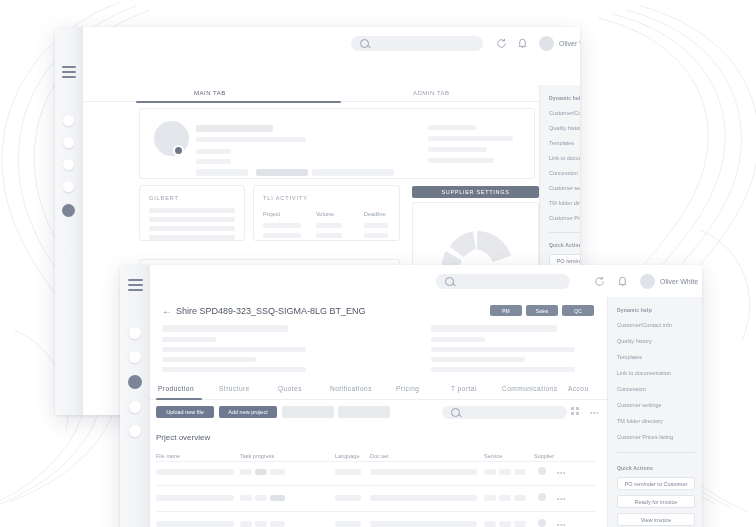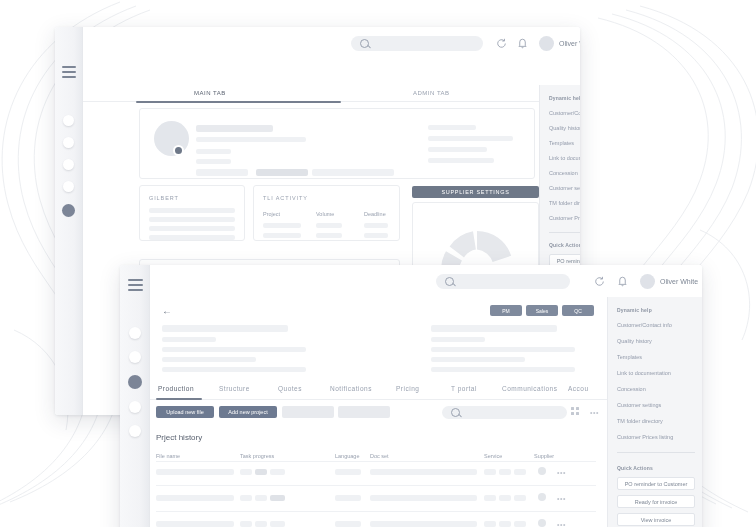--- a/index.html
+++ b/index.html
@@ -259,20 +259,21 @@
     </svg>
     <svg class="ico" style="left:467px; top:10px;" width="11" height="12" viewBox="0 0 16 17" fill="none" stroke="#9aa2b0" stroke-width="1.3">
       <path d="M4 12V7a4 4 0 0 1 8 0v5l1.2 1.4H2.8L4 12z"></path>
         <path d="M6.6 14.6a1.6 1.6 0 0 0 2.8 0"></path>
     </svg>
     <div class="avatar" style="left:490px; top:9px; width:15px; height:15px;"></div>
     <div class="username" style="left:510px; top:13px;">Oliver White</div>
   </div>
 
   <div class="backarrow" style="left:42px; top:41px;">←</div>
+  <div class="pagetitle" style="left:56px; top:41px;">Shire SPD489-323_SSQ-SIGMA-8LG BT_ENG</div>
   <div class="badge" style="left:370px; top:40px; width:32px; height:11px;">PM</div>
   <div class="badge" style="left:406px; top:40px; width:32px; height:11px;">Sales</div>
   <div class="badge" style="left:442px; top:40px; width:32px; height:11px;">QC</div>
 
   <div class="bar lt" style="position:absolute;left:42px;top:60px;width:126px;height:7px;"></div>
   <div class="bar lt" style="position:absolute;left:42px;top:72px;width:54px;height:5px;"></div>
   <div class="bar lt" style="position:absolute;left:42px;top:82px;width:144px;height:5px;"></div>
   <div class="bar lt" style="position:absolute;left:42px;top:92px;width:94px;height:5px;"></div>
   <div class="bar lt" style="position:absolute;left:42px;top:102px;width:144px;height:5px;"></div>
   <div class="bar lt" style="position:absolute;left:311px;top:60px;width:126px;height:7px;"></div>
@@ -300,21 +301,21 @@
     <span class="mag"></span>
   </div>
   <div class="gridico" style="left:451px; top:142px;">
     <i></i>
       <i></i>
       <i></i>
       <i></i>
   </div>
   <div class="dots3" style="left:470px; top:144px;">•••</div>
 
-  <div class="sectiontitle" style="left:36px; top:168px;">Prject history</div>
+  <div class="sectiontitle" style="left:36px; top:168px;">Prject overview</div>
   <div class="col-h" style="left:36px; top:188px;">File name</div>
   <div class="col-h" style="left:120px; top:188px;">Task progress</div>
   <div class="col-h" style="left:215px; top:188px;">Language</div>
   <div class="col-h" style="left:250px; top:188px;">Doc set</div>
   <div class="col-h" style="left:364px; top:188px;">Service</div>
   <div class="col-h" style="left:414px; top:188px;">Supplier</div>
 
   <div class="tablerow-sep" style="left:36px; top:196px; width:440px;"></div>
   <div style="position:absolute; left:0; top:0;">
     <div class="bar lt" style="position:absolute;left:36px;top:204px;width:78px;height:6px;"></div>

